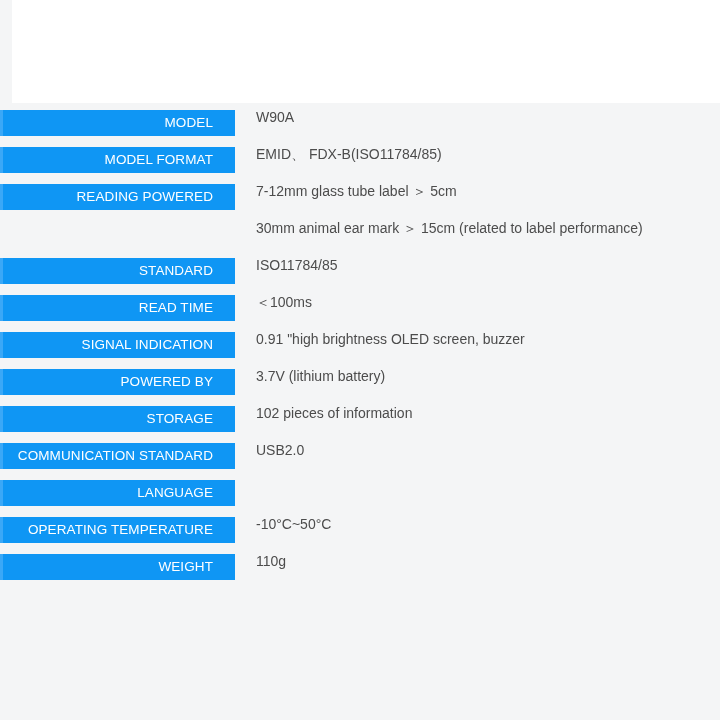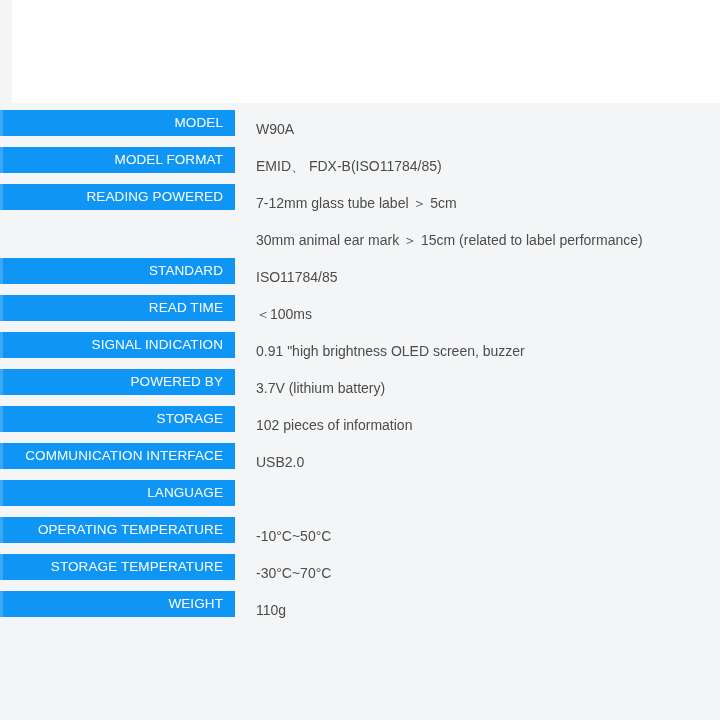--- a/index.html
+++ b/index.html
@@ -50,21 +50,21 @@
     position: absolute;
     left: 0;
     top: 0;
     width: 235px;
     height: 26px;
     background: #0f96f4;
     box-sizing: border-box;
     display: flex;
     align-items: center;
     justify-content: flex-end;
-    padding-right: 12px;
+    padding-right: 22px;
   }
   
   .label-cell::before {
     content: "";
     position: absolute;
     left: 0;
     top: 0;
     bottom: 0;
     width: 3px;
     background: #3aa8f7;
@@ -84,21 +84,21 @@
     white-space: nowrap;
     line-height: 1;
   }
 
   .value-cell {
     position: absolute;
     left: 256px;
     top: 0;
     height: 26px;
     display: flex;
-    align-items: flex-end;
+    align-items: flex-start;
   }
 
   .value-text {
     color: #4c4c4c;
     font-size: 14px;
     white-space: nowrap;
     line-height: 1;
   }
 </style>
 </head>
@@ -174,49 +174,41 @@
       <div class="spec-row">
         <div class="label-cell">
           <span class="label-text">STORAGE</span>
         </div>
         <div class="value-cell">
           <span class="value-text">102 pieces of information</span>
         </div>
       </div>
       <div class="spec-row">
         <div class="label-cell">
-          <span class="label-text">COMMUNICATION INTERFACE</span>
+          <span class="label-text">COMMUNICATION STANDARD</span>
         </div>
         <div class="value-cell">
           <span class="value-text">USB2.0</span>
         </div>
       </div>
       <div class="spec-row">
         <div class="label-cell">
           <span class="label-text">LANGUAGE</span>
         </div>
       </div>
       <div class="spec-row">
         <div class="label-cell">
           <span class="label-text">OPERATING TEMPERATURE</span>
         </div>
         <div class="value-cell">
           <span class="value-text">-10°C~50°C</span>
         </div>
       </div>
       <div class="spec-row">
         <div class="label-cell">
-          <span class="label-text">STORAGE TEMPERATURE</span>
-        </div>
-        <div class="value-cell">
-          <span class="value-text">-30°C~70°C</span>
-        </div>
-      </div>
-      <div class="spec-row">
-        <div class="label-cell">
           <span class="label-text">WEIGHT</span>
         </div>
         <div class="value-cell">
           <span class="value-text">110g</span>
         </div>
       </div>
     </div>
 
 </div>
 

